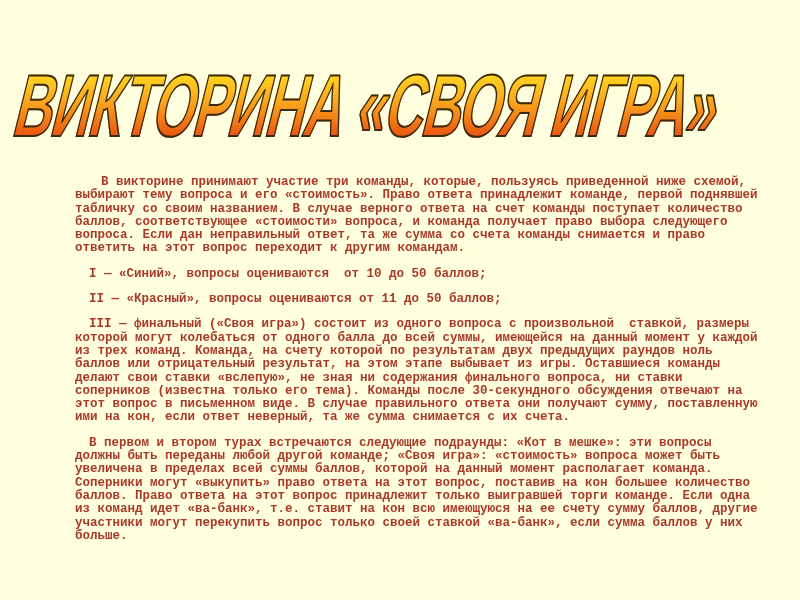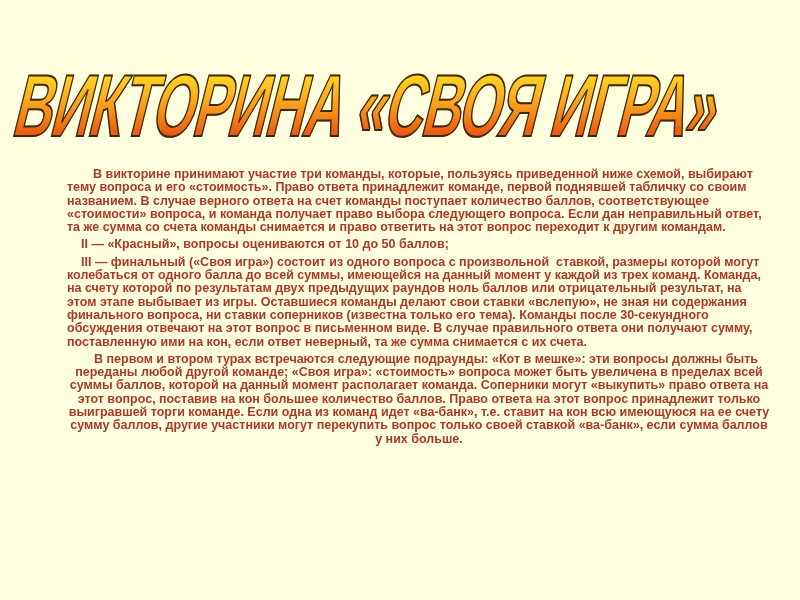--- a/index.html
+++ b/index.html
@@ -41,32 +41,34 @@
   .body{
     position:absolute;
     left:63px;top:164px;
     width:712px;
     color:var(--body_text);
     font-weight:bold;
     font-size:12.5px;
     line-height:13.3px;
   }
   .body p{
-    margin:4px;
+    margin:12px;
     text-indent:14px;
     white-space:pre-wrap;
+    font-family:Liberation Mono, monospace;
   }
   .body p.p1{text-indent:26px;}
-  .body p.p6{margin-top:3px;text-align:center;}
+  .body p.p6{margin-top:3px;}
 </style>
 </head>
 <body>
 
 <div class="slide">
   <div class="title">ВИКТОРИНА «СВОЯ ИГРА»</div>
 
   <div class="body">
     <p class="p1">В викторине принимают участие три команды, которые, пользуясь приведенной ниже схемой, выбирают тему вопроса и его «стоимость». Право ответа принадлежит команде, первой поднявшей табличку со своим названием. В случае верного ответа на счет команды поступает количество баллов, соответствующее «стоимости» вопроса, и команда получает право выбора следующего вопроса. Если дан неправильный ответ, та же сумма со счета команды снимается и право ответить на этот вопрос переходит к другим командам.</p>
-    <p class="p4">II — «Красный», вопросы оцениваются от 10 до 50 баллов;</p>
+    <p class="p3">I — «Синий», вопросы оцениваются  от 10 до 50 баллов;</p>
+    <p class="p4">II — «Красный», вопросы оцениваются от 11 до 50 баллов;</p>
     <p class="p5">III — финальный («Своя игра») состоит из одного вопроса с произвольной  ставкой, размеры которой могут колебаться от одного балла до всей суммы, имеющейся на данный момент у каждой из трех команд. Команда, на счету которой по результатам двух предыдущих раундов ноль баллов или отрицательный результат, на этом этапе выбывает из игры. Оставшиеся команды делают свои ставки «вслепую», не зная ни содержания финального вопроса, ни ставки соперников (известна только его тема). Команды после 30-секундного обсуждения отвечают на этот вопрос в письменном виде. В случае правильного ответа они получают сумму, поставленную ими на кон, если ответ неверный, та же сумма снимается с их счета.</p>
     <p class="p6">В первом и втором турах встречаются следующие подраунды: «Кот в мешке»: эти вопросы должны быть переданы любой другой команде; «Своя игра»: «стоимость» вопроса может быть увеличена в пределах всей суммы баллов, которой на данный момент располагает команда. Соперники могут «выкупить» право ответа на этот вопрос, поставив на кон большее количество баллов. Право ответа на этот вопрос принадлежит только выигравшей торги команде. Если одна из команд идет «ва-банк», т.е. ставит на кон всю имеющуюся на ее счету сумму баллов, другие участники могут перекупить вопрос только своей ставкой «ва-банк», если сумма баллов у них больше.</p>
   </div>
 </div>
 
 </body></html>

